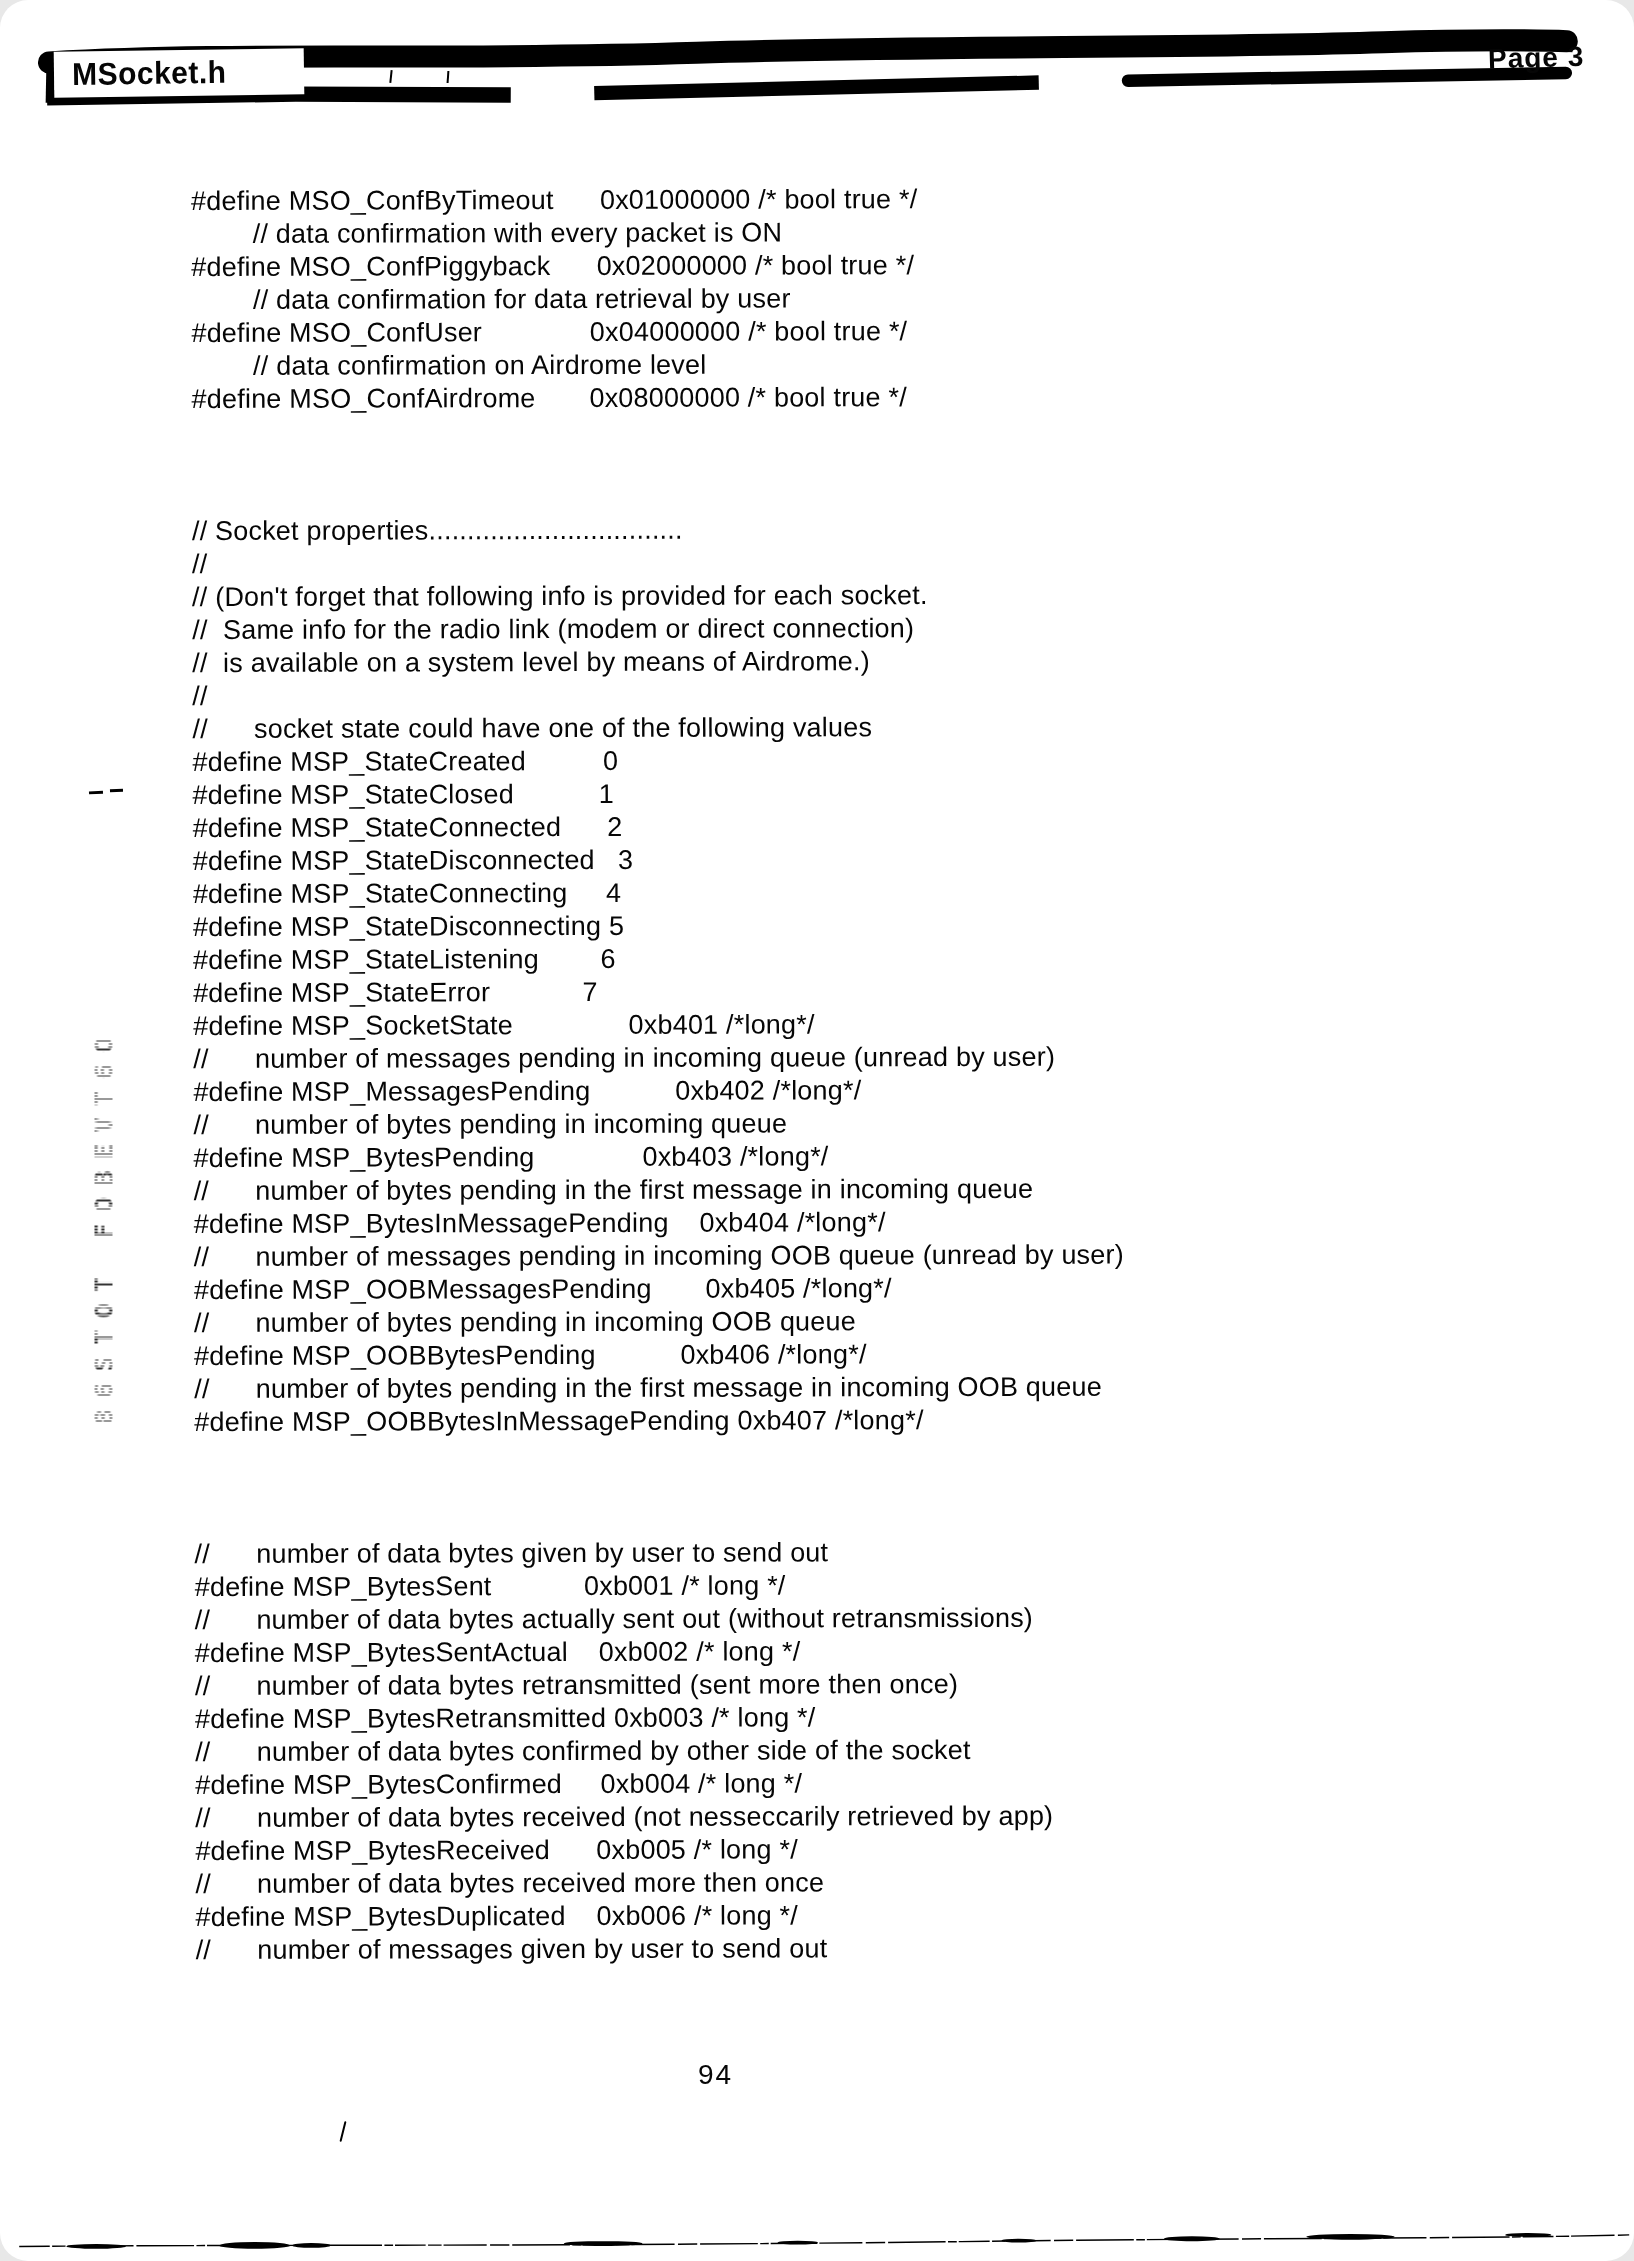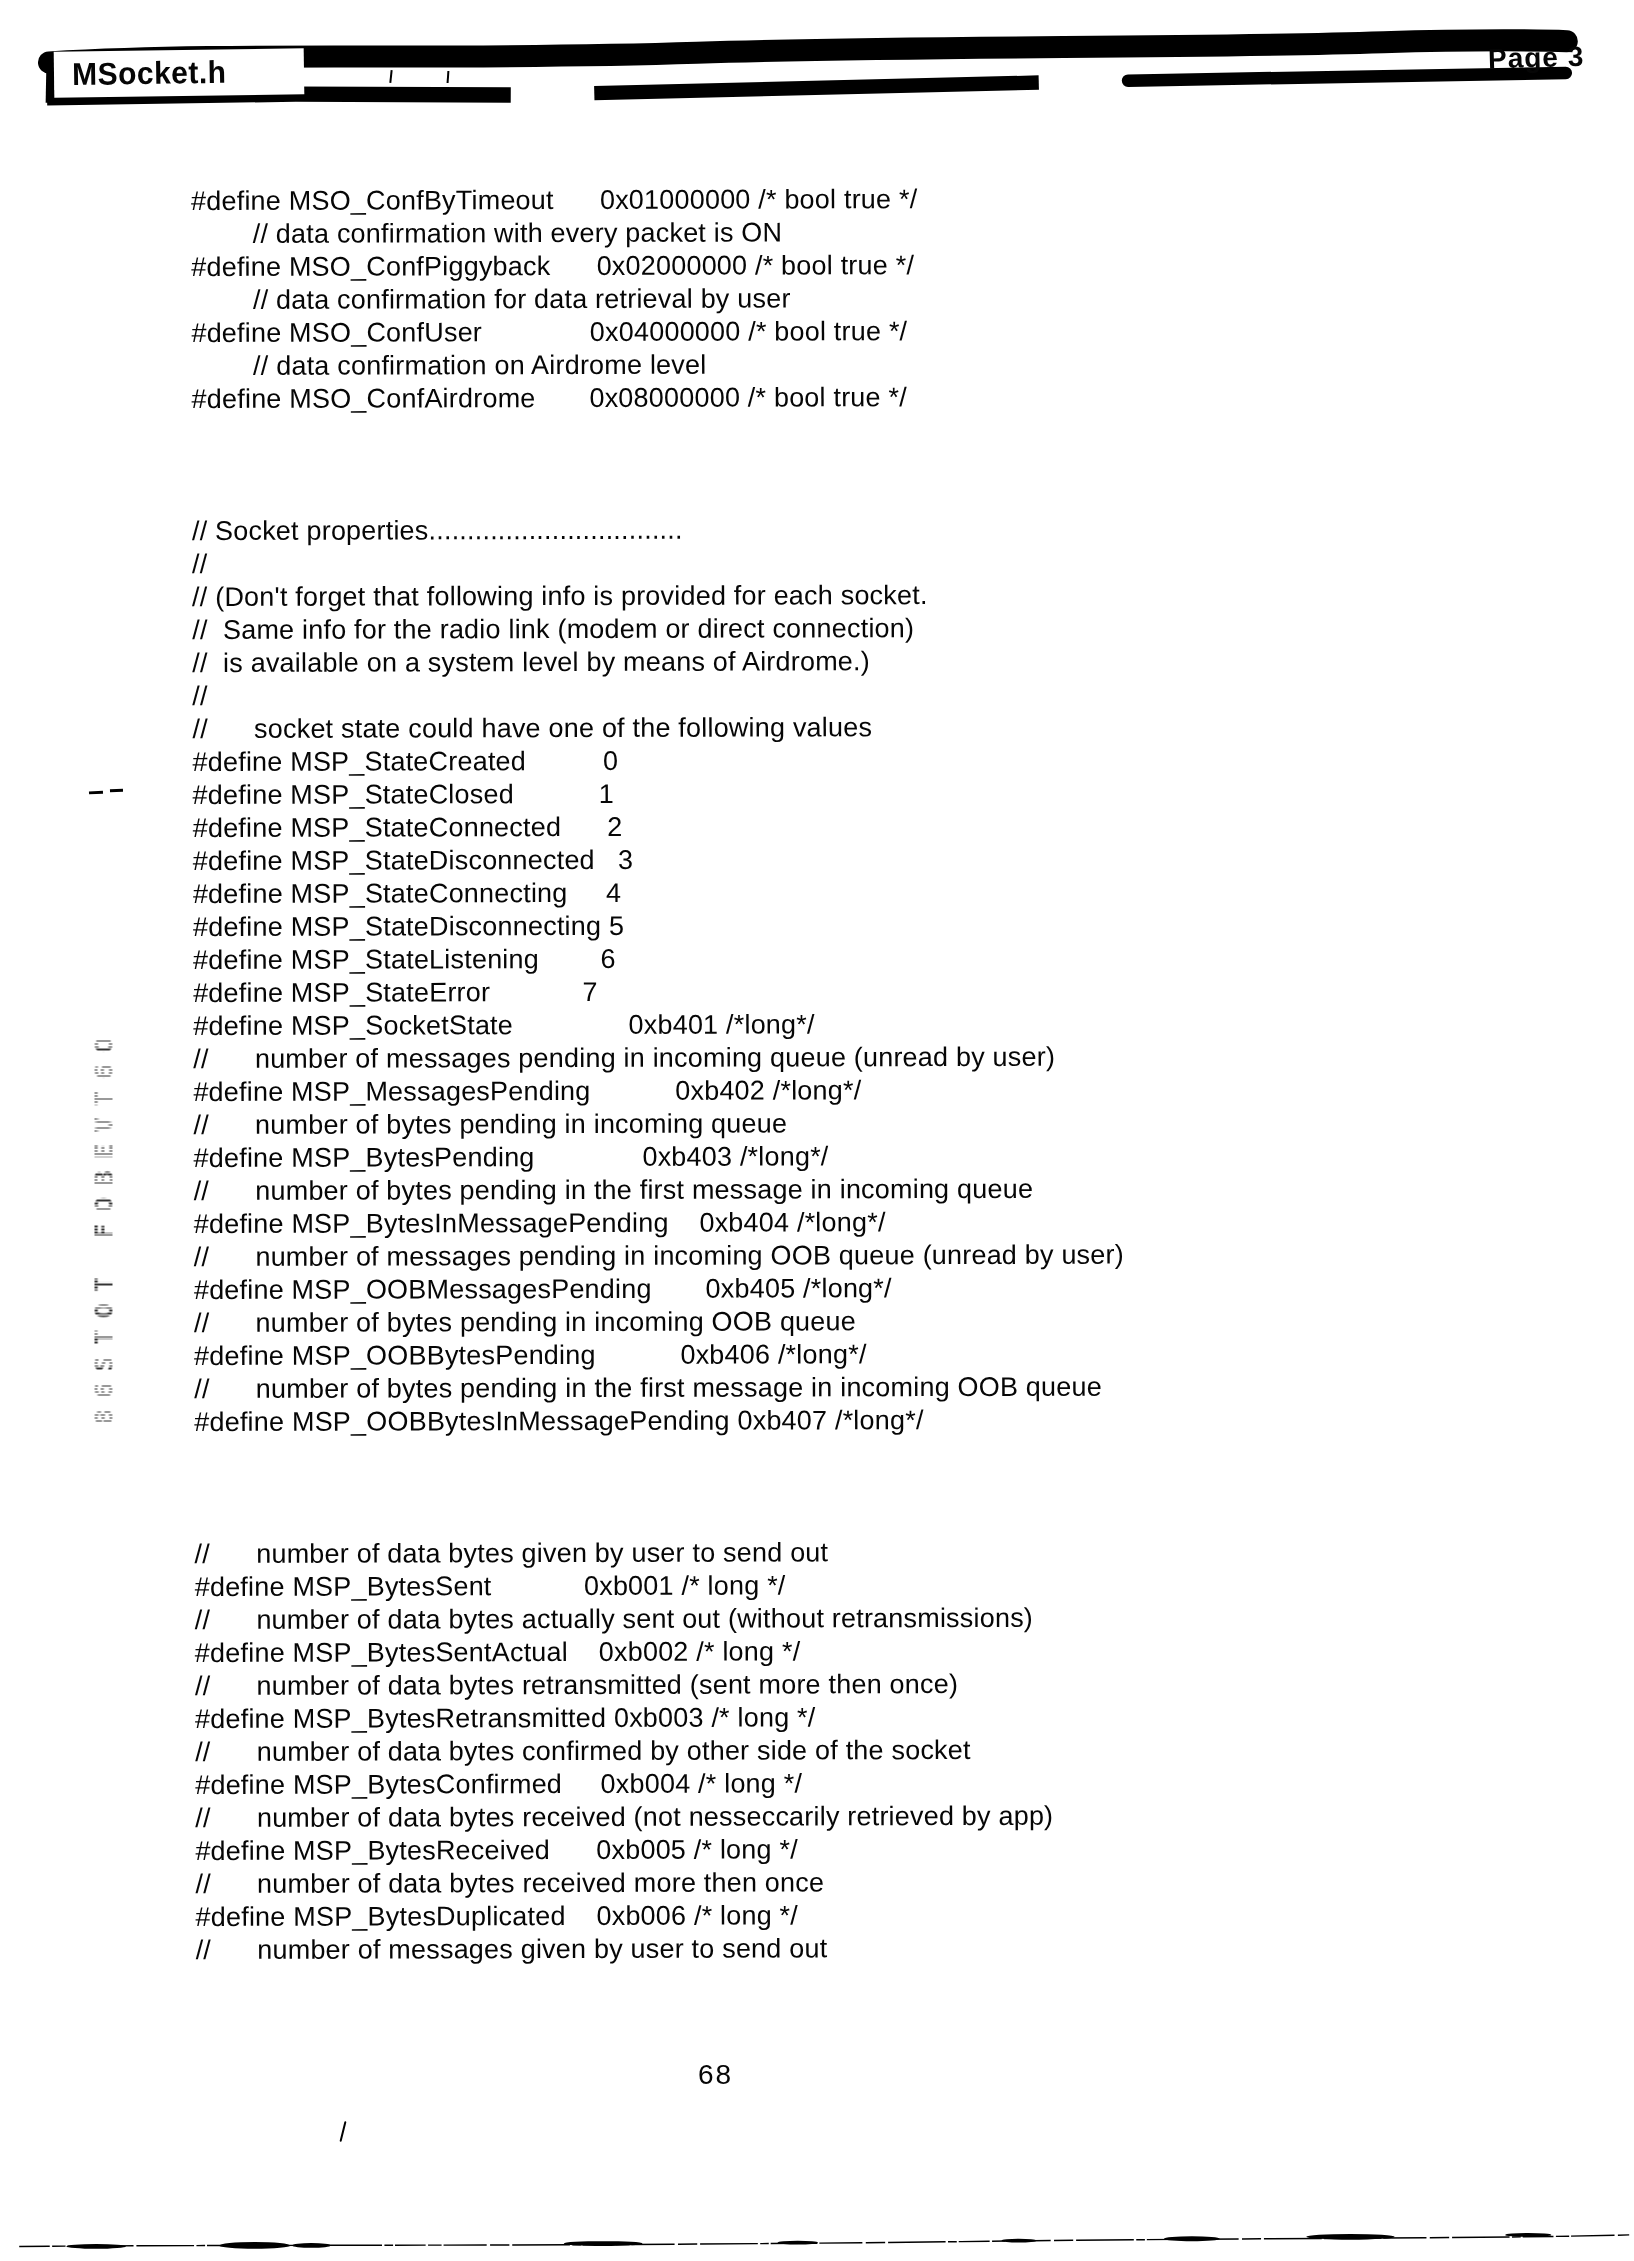--- a/index.html
+++ b/index.html
@@ -3,20 +3,21 @@
 <meta charset="utf-8">
 <style>
   html,body{margin:0;padding:0;background:#e8e8e8;}
   .page{
     position:relative;
     width:1634px;height:2261px;
     background:#ffffff;
     overflow:hidden;
     font-family:"Liberation Sans",sans-serif;
     color:#060606;
+    border-radius:28px;
   }
   
   .header-art{position:absolute;left:0;top:0;pointer-events:none;}
   .file-box{
     position:absolute;left:54px;top:50px;width:250px;height:46px;
     background:#fff;
     display:flex;align-items:center;
     transform:rotate(-0.8deg);
   }
   .file-box .txt{
@@ -150,21 +151,21 @@
 //      number of data bytes retransmitted (sent more then once)
 #define MSP_BytesRetransmitted 0xb003 /* long */
 //      number of data bytes confirmed by other side of the socket
 #define MSP_BytesConfirmed     0xb004 /* long */
 //      number of data bytes received (not nesseccarily retrieved by app)
 #define MSP_BytesReceived      0xb005 /* long */
 //      number of data bytes received more then once
 #define MSP_BytesDuplicated    0xb006 /* long */
 //      number of messages given by user to send out</pre>
 
-  <div class="page-number">68</div>
+  <div class="page-number">94</div>
 
   <svg class="footer-art" width="1634" height="60" viewBox="0 0 3400 124" aria-hidden="true">
     <path d="M 40 92 C 600 88 1200 92 2000 82 C 2600 74 3100 76 3390 68" stroke="#000" stroke-width="3" fill="none" stroke-dasharray="64 5 28 4 90 7 40 6 120 5 18 4"></path>
     <ellipse cx="200" cy="92" rx="62" ry="5" fill="#000"></ellipse>
     <ellipse cx="530" cy="90" rx="74" ry="7" fill="#000"></ellipse>
     <ellipse cx="648" cy="90" rx="40" ry="5" fill="#000"></ellipse>
     <ellipse cx="1255" cy="86" rx="82" ry="5" fill="#000"></ellipse>
     <ellipse cx="1660" cy="84" rx="42" ry="4" fill="#000"></ellipse>
     <ellipse cx="2120" cy="80" rx="36" ry="4" fill="#000"></ellipse>
     <ellipse cx="2480" cy="76" rx="58" ry="5" fill="#000"></ellipse>

